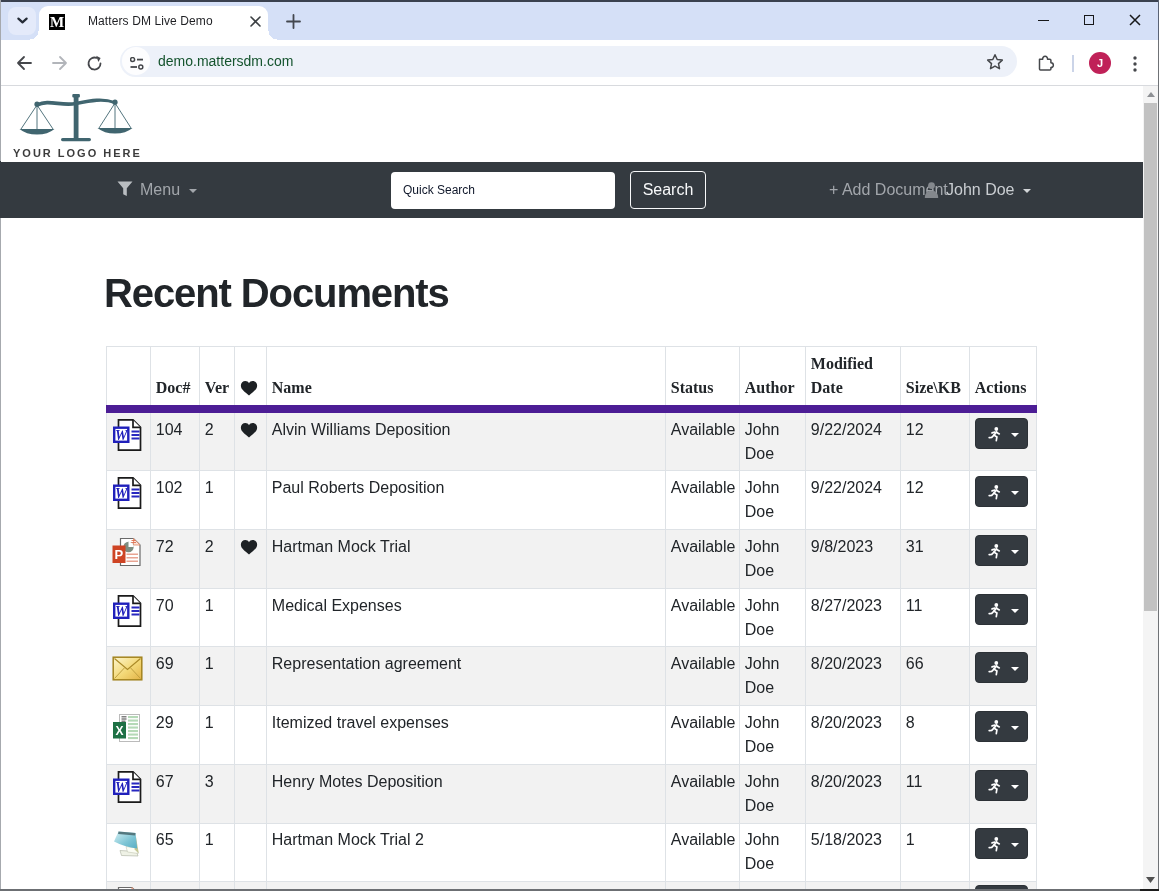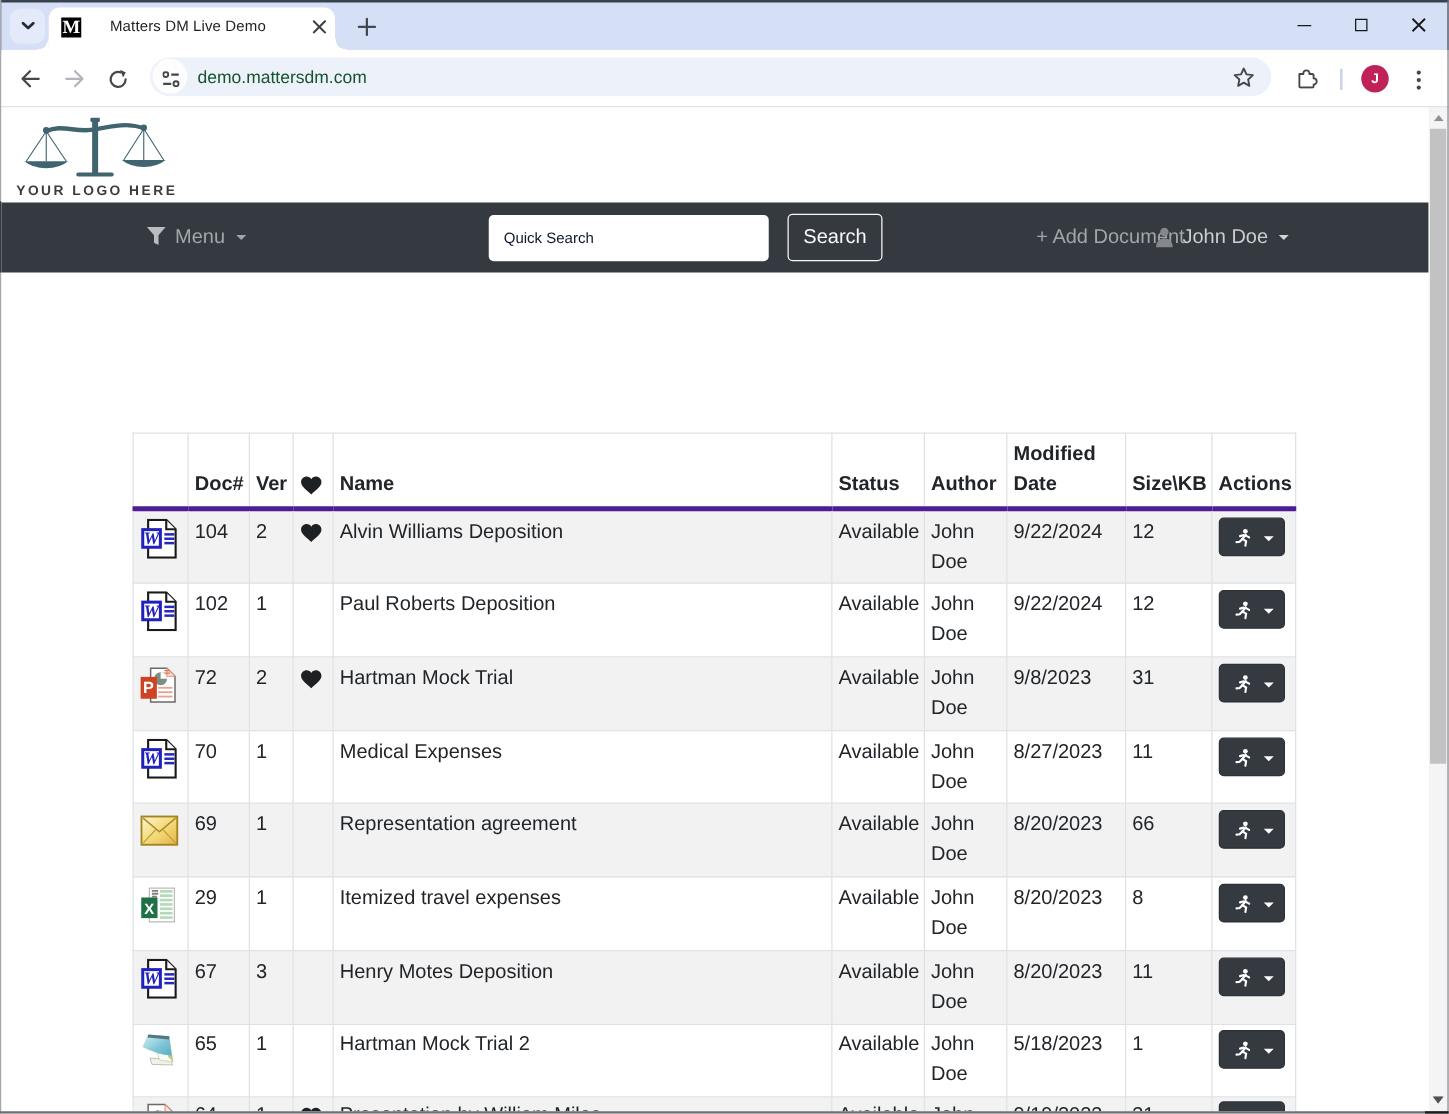--- a/index.html
+++ b/index.html
@@ -42,21 +42,21 @@
 #adddoc { left:782px; top:92px; height:24px; line-height:24px;margin-left:46px; }
 #userline { left:945px; top:92px; height:24px; line-height:24px; color:#caced2; font-size:16px; }
 #userline .caret { border-top-color:#d2d5d8; margin-left:8px; }
 
 #h1 { left:103px; top:185px; font-size:40px; font-weight:bold; color:#212529; letter-spacing:-1.1px; }
 
 
 #tblwrap { left:105px; top:260px; }
 table { border-collapse:collapse; table-layout:fixed; width:931px; font-size:16px; color:#212529; }
 th, td { border:1px solid #dee2e6; padding:4.85px 4.8px; line-height:24px; vertical-align:top; text-align:left; }
-thead th { vertical-align:bottom; border-bottom:4px solid #4c1d95; font-weight:bold; }
+thead th { vertical-align:bottom; border-bottom:8px solid #4c1d95; font-weight:bold;font-family:Liberation Serif, serif; }
 tbody tr:nth-child(odd) td { background:#f2f2f2; }
 td.nw { white-space:nowrap;margin-top:40px; }
 tbody tr:last-child td { padding-top:2.5px; }
 .icon32 { display:block; margin-top:1px; }
 .heart { display:block; margin-top:4px; }
 .actbtn { margin-top:0; width:53px; height:31px; background:#343a40; border:1px solid #2c3136; border-radius:4px;
   position:relative; }
 .actbtn .caret { border-top-color:#fff; border-left-width:4px; border-right-width:4px; position:absolute; right:8px; top:14px; }
 .actbtn svg { position:absolute; left:12px; top:8px; }
 
@@ -156,20 +156,21 @@
   <div class="abs navtxt" id="menuline">Menu&nbsp;&nbsp;<span class="caret"></span></div>
   <div class="abs" id="qsearch">Quick Search</div>
   <div class="abs" id="searchbtn">Search</div>
   <div class="abs navtxt" id="adddoc">+ Add Document</div>
   <svg class="abs" style="left:922px; top:96px;" width="17" height="16" viewBox="0 0 17 16">
     <circle cx="8.5" cy="3.6" r="3.4" fill="#84888d"></circle>
     <path d="M1.8 16 C1.8 11.5 4.6 8.6 8.5 8.6 C12.4 8.6 15.2 11.5 15.2 16 Z" fill="#84888d"></path>
   </svg>
   <div class="abs" id="userline">John Doe<span class="caret"></span></div>
 
+  <div class="abs" id="h1">Recent Documents</div>
 
   <div class="abs" id="tblwrap">
   <table>
     <colgroup>
       <col style="width:44px">
           <col style="width:49px">
           <col style="width:35px">
           <col style="width:32px">
       <col style="width:399px">
           <col style="width:74px">

